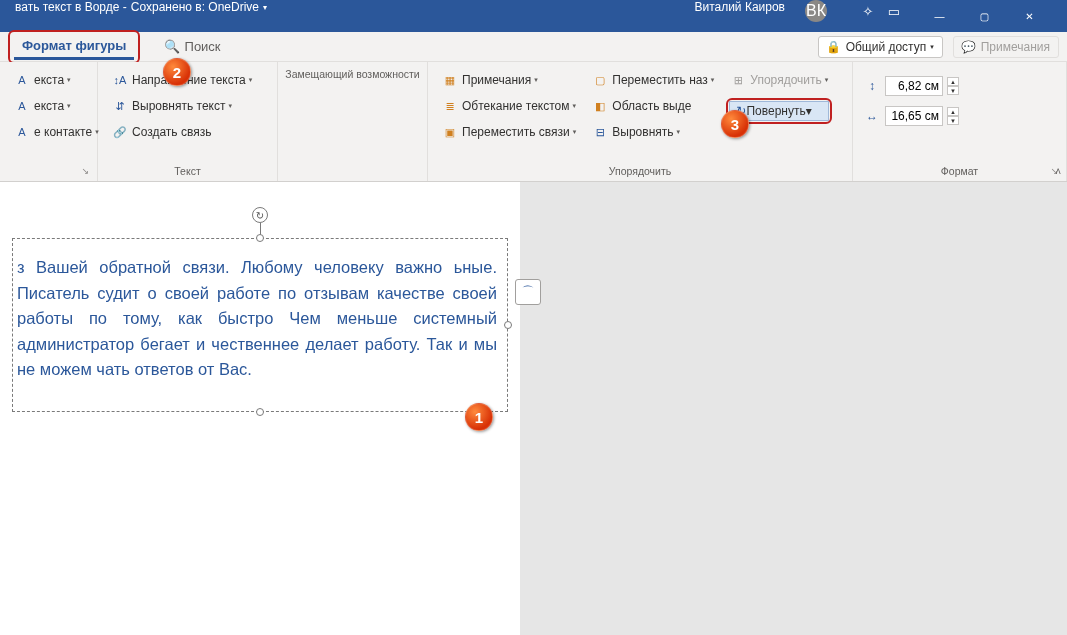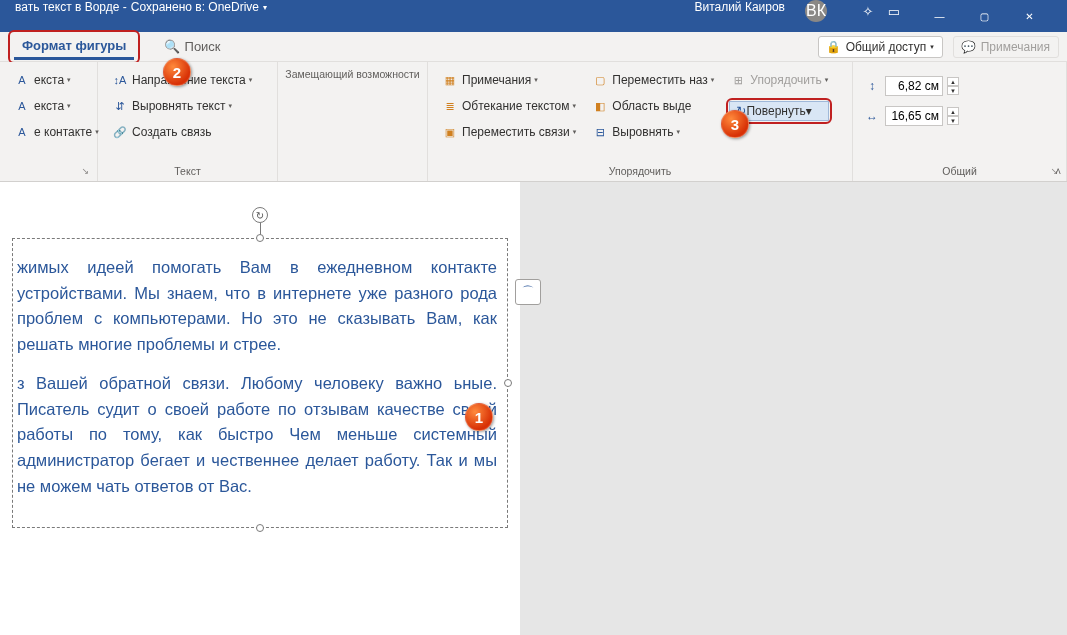--- a/index.html
+++ b/index.html
@@ -238,38 +238,37 @@
         <span class="sico">↔</span>
         <input value="16,65 см" style="">
         <div class="spin">
               <div>▲</div>
               <div>▼</div>
             </div>
       </div>
     </div>
       </div>
     <div class="label">
-        <span>Общий</span>
+        <span>Формат</span>
         <span class="dlg">↘</span>
       </div>
   </div>
 
   <span class="collapse-ribbon">˄</span>
 </div>
 
 <div class="docarea">
   <div class="page">
     <div class="textbox">
       <div class="rotate-handle">↻</div>
       <div class="rotate-line"></div>
       <div class="handle tc"></div>
       <div class="handle mr"></div>
       <div class="handle bc"></div>
       <div class="layout-opts">⌒</div>
-      <p>жимых идеей помогать Вам в ежедневном контакте  устройствами. Мы знаем, что в интернете уже разного рода проблем с компьютерами. Но это не сказывать Вам, как решать многие проблемы и стрее.</p>
       <p>з Вашей обратной связи. Любому человеку важно ьные. Писатель судит о своей работе по отзывам качестве своей работы по тому, как быстро  Чем меньше системный администратор бегает и чественнее делает работу. Так и мы не можем чать ответов от Вас.</p>
     </div>
   </div>
   <div class="graybg"></div>
 </div>
 
 <div class="badge" style="top:403px; left:465px;">1</div>
 <div class="badge" style="top:58px; left:163px;">2</div>
 <div class="badge" style="top:110px; left:721px;">3</div>
 

